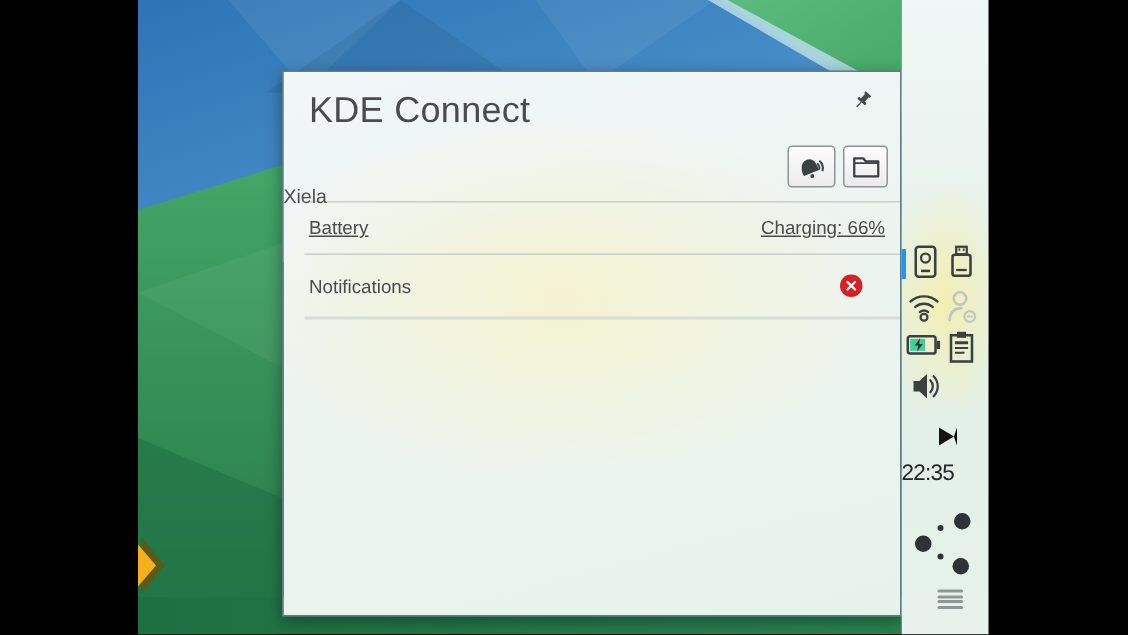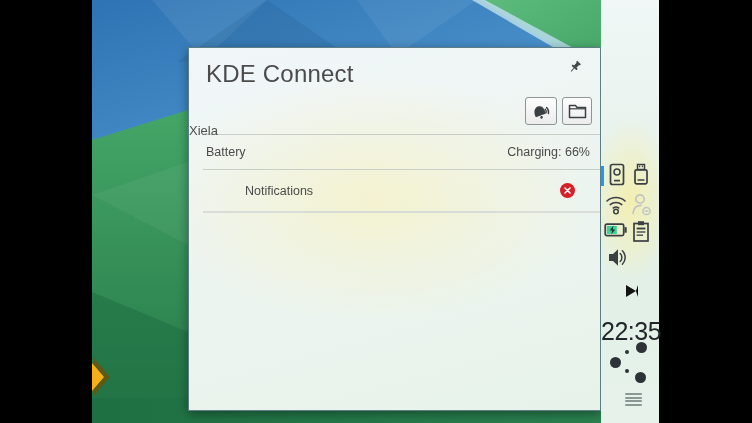--- a/index.html
+++ b/index.html
@@ -39,43 +39,43 @@
     width:32px;height:28px;box-sizing:border-box;
     border:1px solid #8f9496;border-radius:3px;
     background:linear-gradient(#fdfdfd,#ececec);
     display:flex;align-items:center;justify-content:center;
     padding:0;cursor:pointer;
   }
   .tool-btn.narrow{width:30px;}
   .sep{border-top:1px solid #c9d0ca;margin-left:14px;height:0;}
   .sep.faint{border-top-color:#d8ddd8;}
   .row{display:flex;align-items:center;font-size:12.5px;color:#4b4b4b;}
-  .row-battery{height:34px;justify-content:space-between;padding:0 10px 0 17px;}
-  .row-notif{height:41px;position:relative;padding-left:17px;margin-left:39px;}
+  .row-battery{height:34px;justify-content:space-between;padding:0 10px 0 17px;text-decoration:underline;}
+  .row-notif{height:41px;position:relative;padding-left:17px;}
   .dismiss-btn{
     position:absolute;right:25px;top:50%;margin-top:-7.5px;
     width:15px;height:15px;border-radius:50%;
     background:#d61f26;border:none;padding:0;cursor:pointer;
     display:flex;align-items:center;justify-content:center;
   }
   
   .panel{
     position:absolute;left:601px;top:0;width:58px;height:423px;
     background:
       radial-gradient(60px 115px at 30px 200px, rgba(247,238,160,.78), rgba(247,238,160,0) 72%),
       linear-gradient(180deg,#f0f7f6 0%, #e9f3ee 30%, #e2f0e7 70%, #e7f3ea 100%);
   }
   .tray-btn{position:absolute;background:none;border:none;padding:0;cursor:pointer;}
   .indicator{position:absolute;left:0;top:166px;width:3px;height:20px;background:#1d99f3;}
   .expander{position:absolute;left:25px;top:285px;width:0;height:0;
     border-top:6.5px solid transparent;border-bottom:6.5px solid transparent;
     border-left:10px solid #141414;background:none;padding:0;cursor:pointer;}
   .clock{
-    position:absolute;left:0;top:317px;width:100%;text-align:center;
-    font-size:25px;color:#22262a;letter-spacing:-.5px;cursor:pointer;
+    position:absolute;left:0;top:307px;width:100%;text-align:left;
+    font-size:15px;color:#22262a;letter-spacing:-.5px;cursor:pointer;
   }
   .dots{position:absolute;left:0;top:340px;width:58px;height:46px;cursor:pointer;}
   .dots i{position:absolute;border-radius:50%;background:#2c3236;display:block;}
   .dots .big{width:11px;height:11px;}
   .dots .small{width:4px;height:4px;}
   .hamburger{position:absolute;left:24px;top:393px;width:17px;background:none;border:none;padding:0;cursor:pointer;}
   .hamburger i{display:block;height:2px;background:#8b9794;margin-bottom:1.6px;border-radius:1px;}
   .icon-svg{display:block;}
 </style>
 </head>

